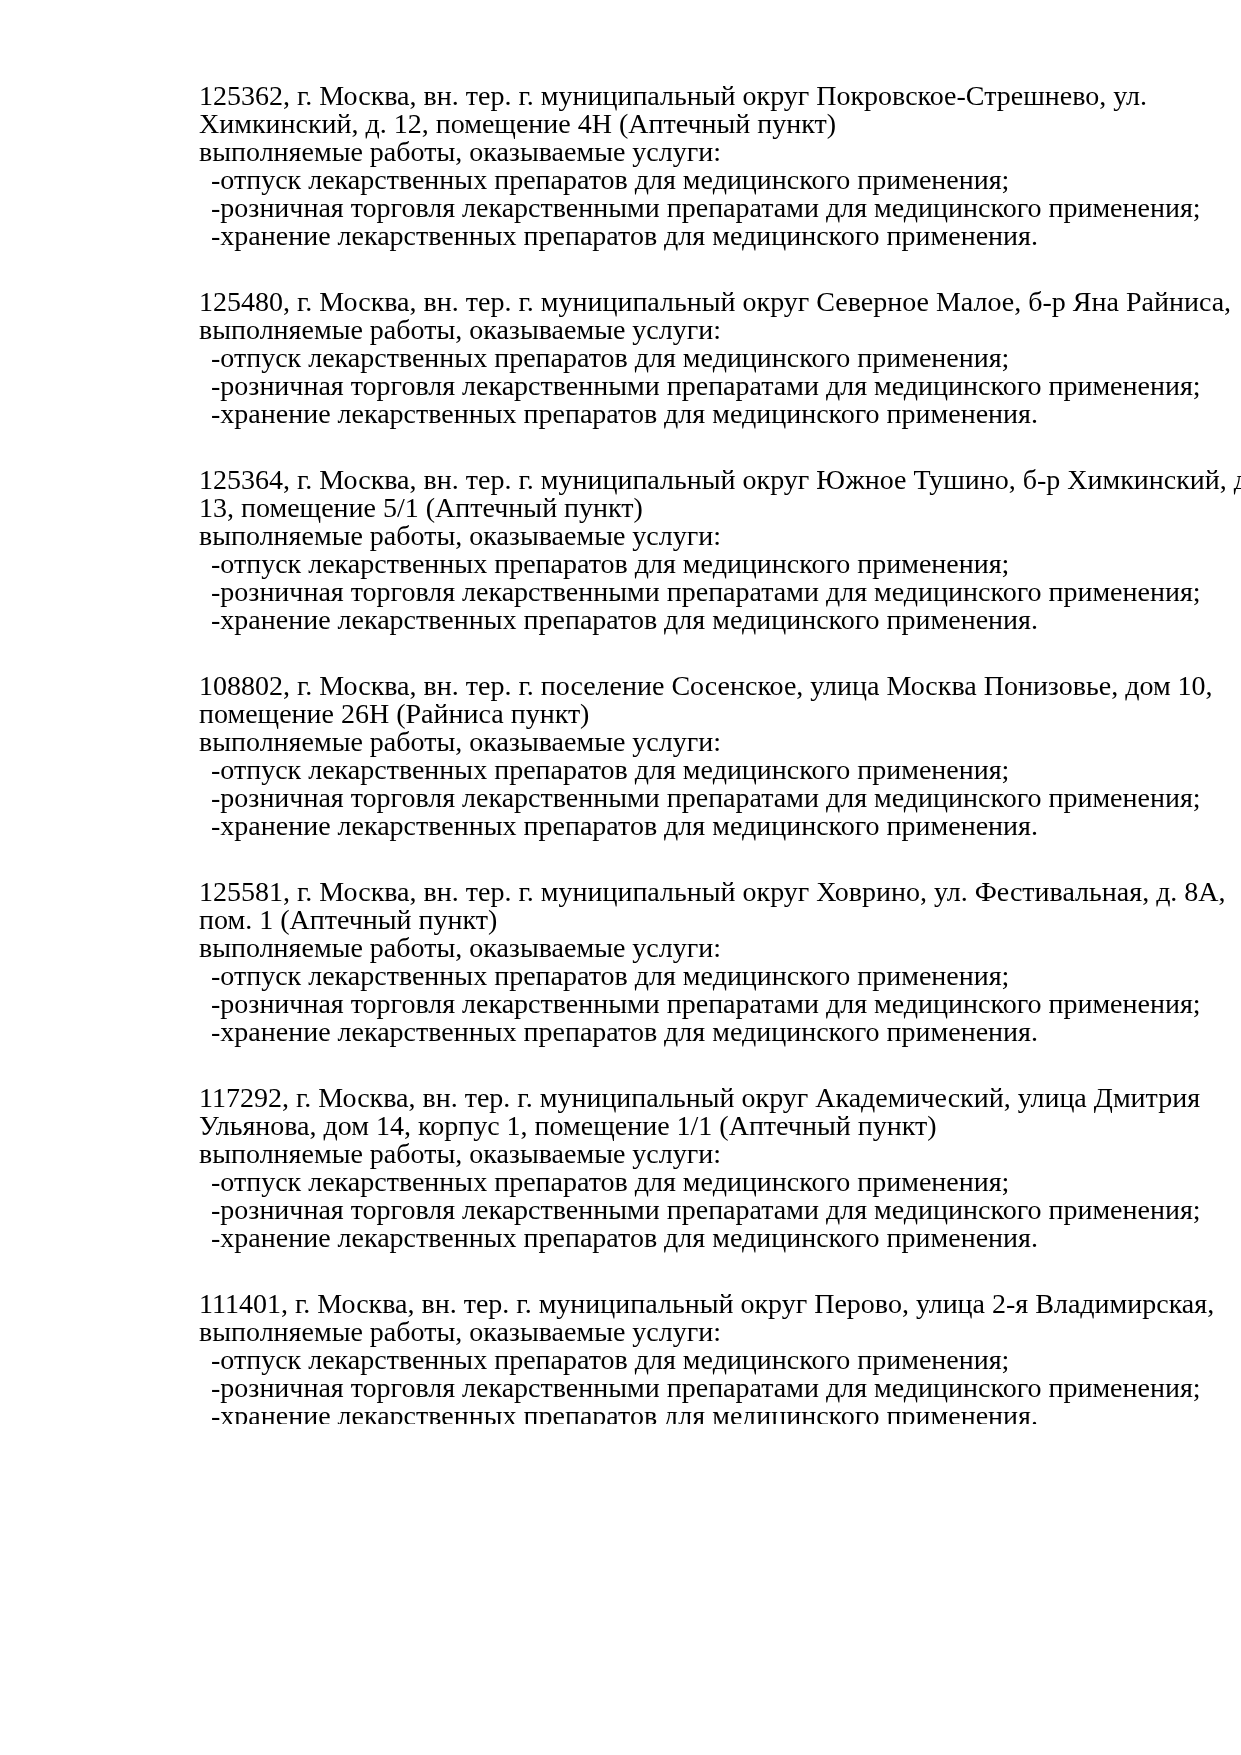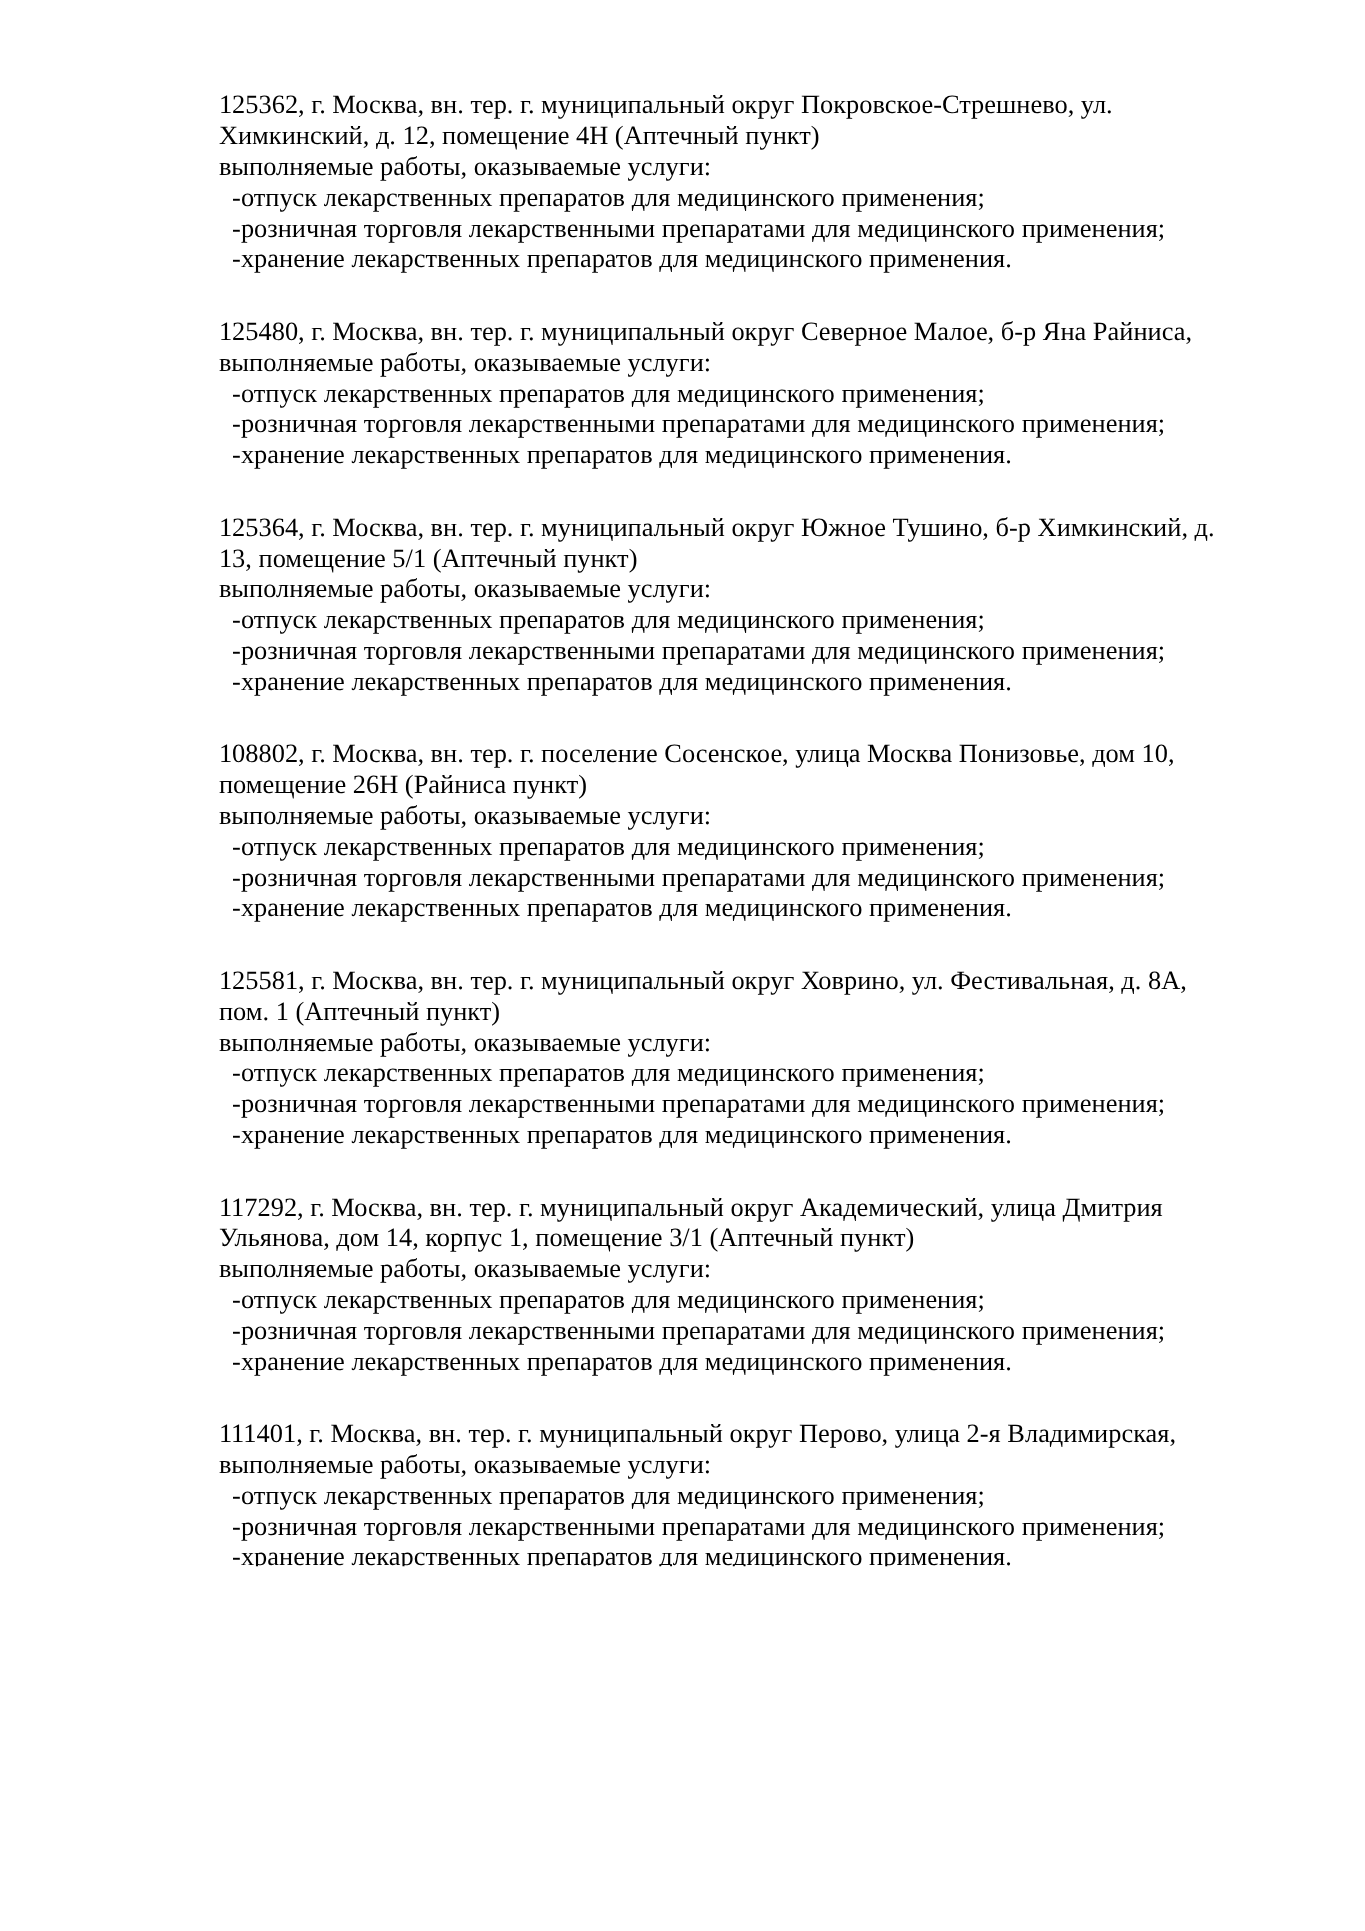--- a/index.html
+++ b/index.html
@@ -7,21 +7,21 @@
     padding: 0;
     background: #ffffff;
   }
   .page {
     position: relative;
     width: 1241px;
     height: 1424px;
     background: #ffffff;
     color: #000000;
     font-family: "Liberation Serif", "DejaVu Serif", serif;
-    font-size: 24px;
+    font-size: 28px;
     line-height: 28px;
     overflow: hidden;
     box-sizing: border-box;
     padding: 82px 60px 0 199px;
   }
   .entries {
     width: 100%;
   }
   .entry-block {
     margin: 0 0 38px 0;
@@ -72,21 +72,21 @@
       <div class="entry-block">
         <div class="line address-line">125581, г. Москва, вн. тер. г. муниципальный округ Ховрино, ул. Фестивальная, д. 8А,</div>
         <div class="line address-line">пом. 1 (Аптечный пункт)</div>
         <div class="line services-header">выполняемые работы, оказываемые услуги:</div>
         <div class="line service-line">-отпуск лекарственных препаратов для медицинского применения;</div>
         <div class="line service-line">-розничная торговля лекарственными препаратами для медицинского применения;</div>
         <div class="line service-line">-хранение лекарственных препаратов для медицинского применения.</div>
       </div>
       <div class="entry-block">
         <div class="line address-line">117292, г. Москва, вн. тер. г. муниципальный округ Академический, улица Дмитрия</div>
-        <div class="line address-line">Ульянова, дом 14, корпус 1, помещение 3/1 (Аптечный пункт)</div>
+        <div class="line address-line">Ульянова, дом 14, корпус 1, помещение 1/1 (Аптечный пункт)</div>
         <div class="line services-header">выполняемые работы, оказываемые услуги:</div>
         <div class="line service-line">-отпуск лекарственных препаратов для медицинского применения;</div>
         <div class="line service-line">-розничная торговля лекарственными препаратами для медицинского применения;</div>
         <div class="line service-line">-хранение лекарственных препаратов для медицинского применения.</div>
       </div>
       <div class="entry-block">
         <div class="line address-line">111401, г. Москва, вн. тер. г. муниципальный округ Перово, улица 2-я Владимирская,</div>
         <div class="line services-header">выполняемые работы, оказываемые услуги:</div>
         <div class="line service-line">-отпуск лекарственных препаратов для медицинского применения;</div>
         <div class="line service-line">-розничная торговля лекарственными препаратами для медицинского применения;</div>

